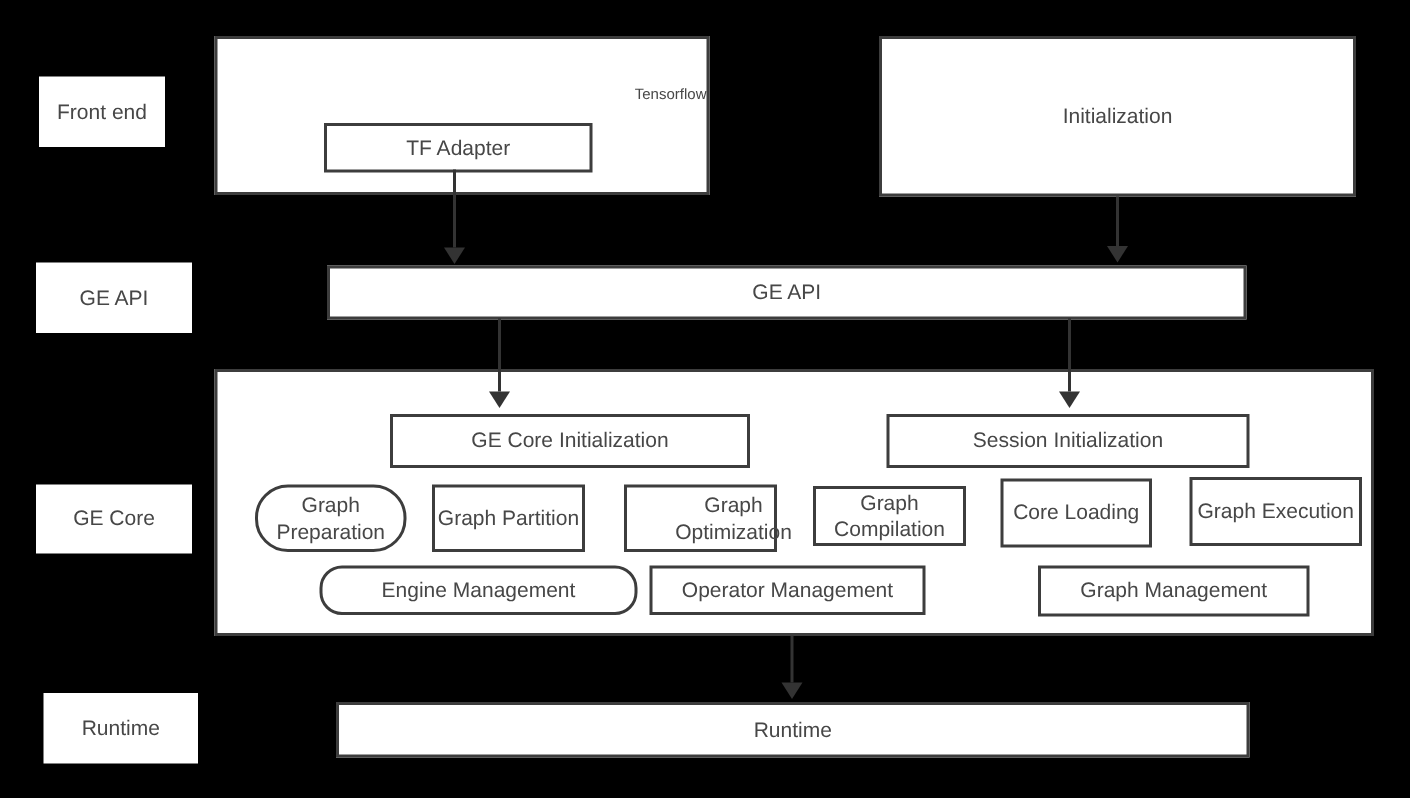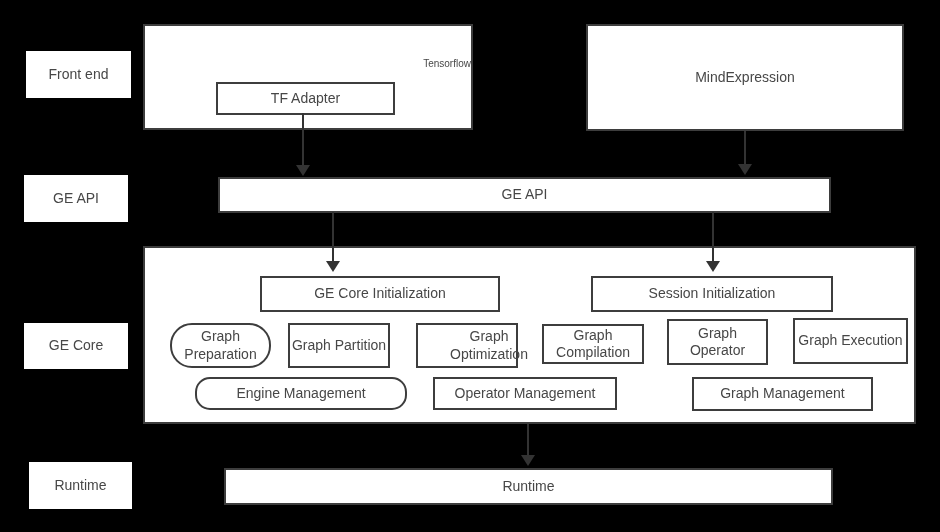--- a/index.html
+++ b/index.html
@@ -25,21 +25,21 @@
     font-size: 14px;
     color: #474747;
     box-sizing: border-box;
     text-align: center;
     line-height: 1.25;
   }
   .bordered {
     border: 2px solid #3d3d3d;
   }
   
-  .lbl-frontend { left: 26px;  top: 51px;  width: 105px; height: 47px; }
+  .lbl-frontend { left: 26px;  top: 51px;  width: 84px; height: 47px; }
   .lbl-geapi    { left: 24px;  top: 175px; width: 104px; height: 47px; }
   .lbl-gecore   { left: 24px;  top: 323px; width: 104px; height: 46px; }
   .lbl-runtime  { left: 29px;  top: 462px; width: 103px; height: 47px; }
 
   
   .box-tensorflow { left: 143px; top: 24px; width: 330px; height: 106px; }
   .tensorflow-title {
     position: absolute;
     top: 32px;
     left: 0;
@@ -57,21 +57,21 @@
   .box-gecore { left: 143px; top: 246px; width: 773px; height: 178px; }
   .box-gecore .panel { position: absolute; }
   .box-gecore-init    { left: 70px;  top: 28px;  width: 240px; height: 36px; margin-left: 45px; }
   .box-session-init   { left: 446px; top: 28px;  width: 242px; height: 36px; }
   .box-graph-prep     { left: 25px;  top: 75px;  width: 101px; height: 45px; border-radius: 22px; }
   .box-graph-part     { left: 143px; top: 75px;  width: 102px; height: 45px; }
   .box-graph-opt      { left: 271px; top: 75px;  width: 102px; height: 45px; padding-left: 44px; }
   .box-graph-comp     { left: 397px; top: 76px;  width: 102px; height: 40px; text-align: center; }
   .box-graph-load     { left: 522px; top: 71px;  width: 101px; height: 46px; }
   .box-graph-exec     { left: 648px; top: 70px;  width: 115px; height: 46px; }
-  .box-engine-mgmt    { left: 50px;  top: 129px; width: 212px; height: 33px; border-radius: 15px; }
+  .box-engine-mgmt    { left: 68px;  top: 129px; width: 212px; height: 33px; border-radius: 15px; }
   .box-operator-mgmt  { left: 288px; top: 129px; width: 184px; height: 33px; }
   .box-graph-mgmt     { left: 547px; top: 129px; width: 181px; height: 34px; }
 
   
   .box-runtime-bar { left: 224px; top: 468px; width: 609px; height: 37px; }
 
   
   .arrow {
     position: absolute;
     width: 2px;
@@ -101,32 +101,32 @@
 
   <div class="panel lbl-frontend">Front end</div>
   <div class="panel lbl-geapi">GE API</div>
   <div class="panel lbl-gecore">GE Core</div>
   <div class="panel lbl-runtime">Runtime</div>
 
   <div class="panel bordered box-tensorflow">
     <div class="tensorflow-title">Tensorflow</div>
     <div class="panel bordered box-tfadapter">TF Adapter</div>
   </div>
-  <div class="panel bordered box-mindexpression">MindExpression</div>
+  <div class="panel bordered box-mindexpression">Initialization</div>
 
   <div class="panel bordered box-geapi-bar">GE API</div>
 
   <div class="panel bordered box-gecore">
     <div class="panel bordered box-gecore-init">GE Core Initialization</div>
     <div class="panel bordered box-session-init">Session Initialization</div>
     <div class="panel bordered box-graph-prep">Graph Preparation</div>
     <div class="panel bordered box-graph-part">Graph Partition</div>
     <div class="panel bordered box-graph-opt">Graph Optimization</div>
     <div class="panel bordered box-graph-comp">Graph Compilation</div>
-    <div class="panel bordered box-graph-load">Graph Operator</div>
+    <div class="panel bordered box-graph-load">Core Loading</div>
     <div class="panel bordered box-graph-exec">Graph Execution</div>
     <div class="panel bordered box-engine-mgmt">Engine Management</div>
     <div class="panel bordered box-operator-mgmt">Operator Management</div>
     <div class="panel bordered box-graph-mgmt">Graph Management</div>
   </div>
 
   <div class="panel bordered box-runtime-bar">Runtime</div>
 
   <div class="arrow arrow-1"></div>
   <div class="arrow arrow-2"></div>

